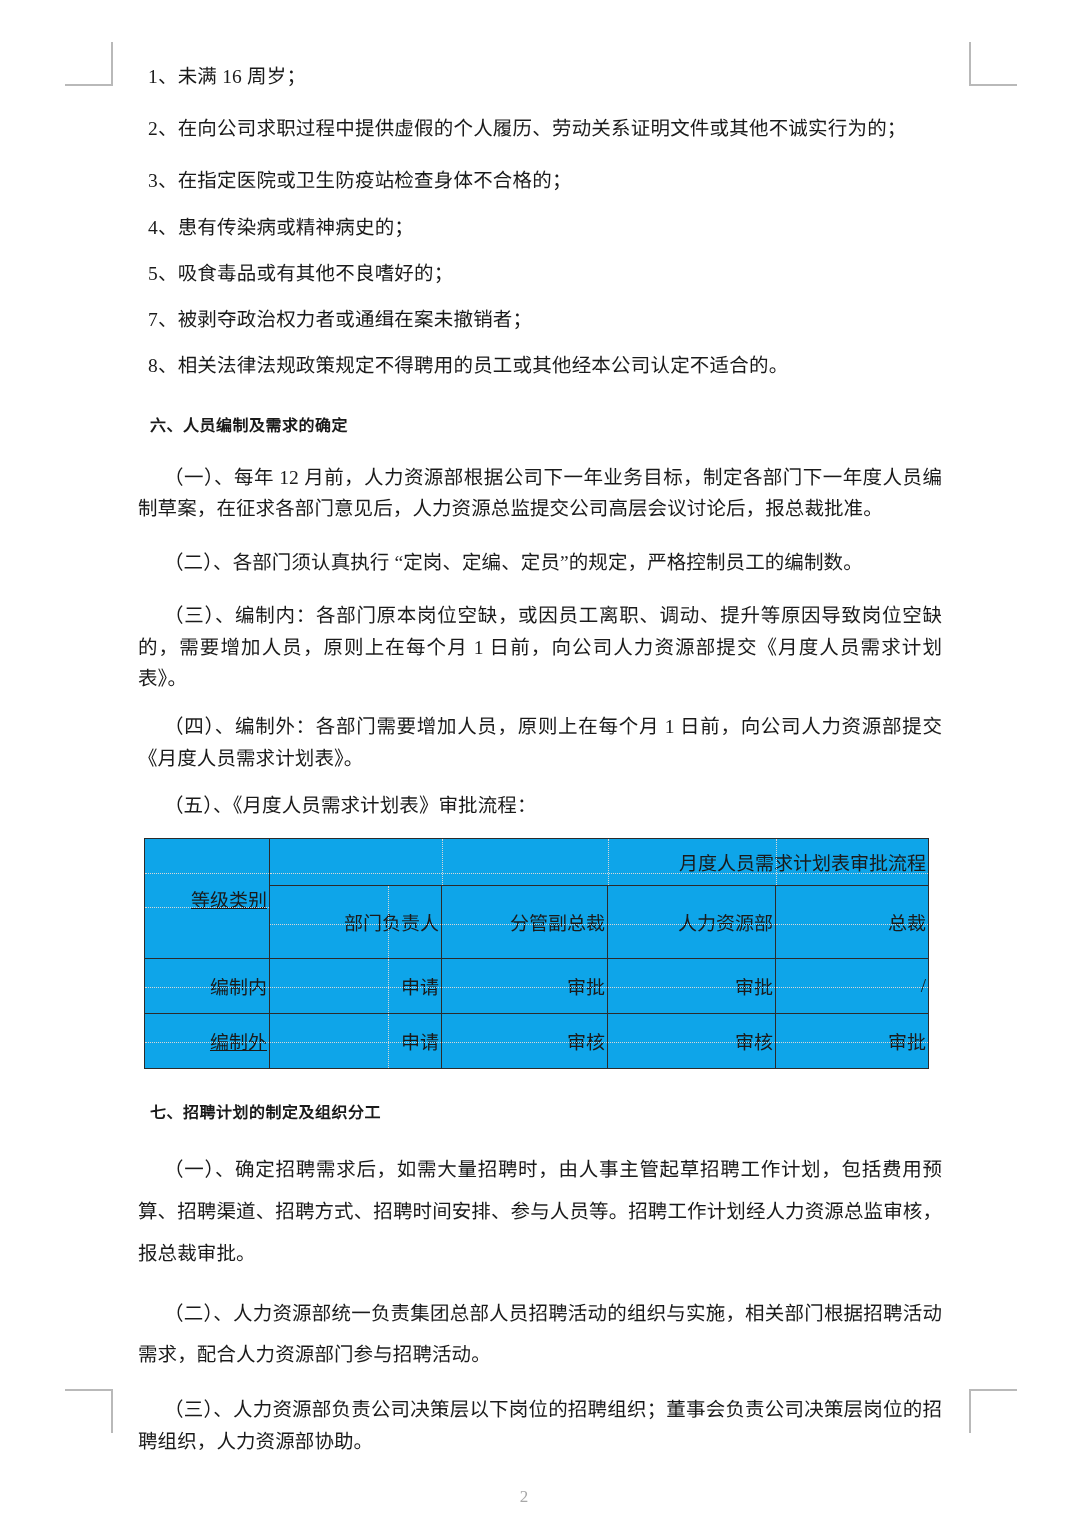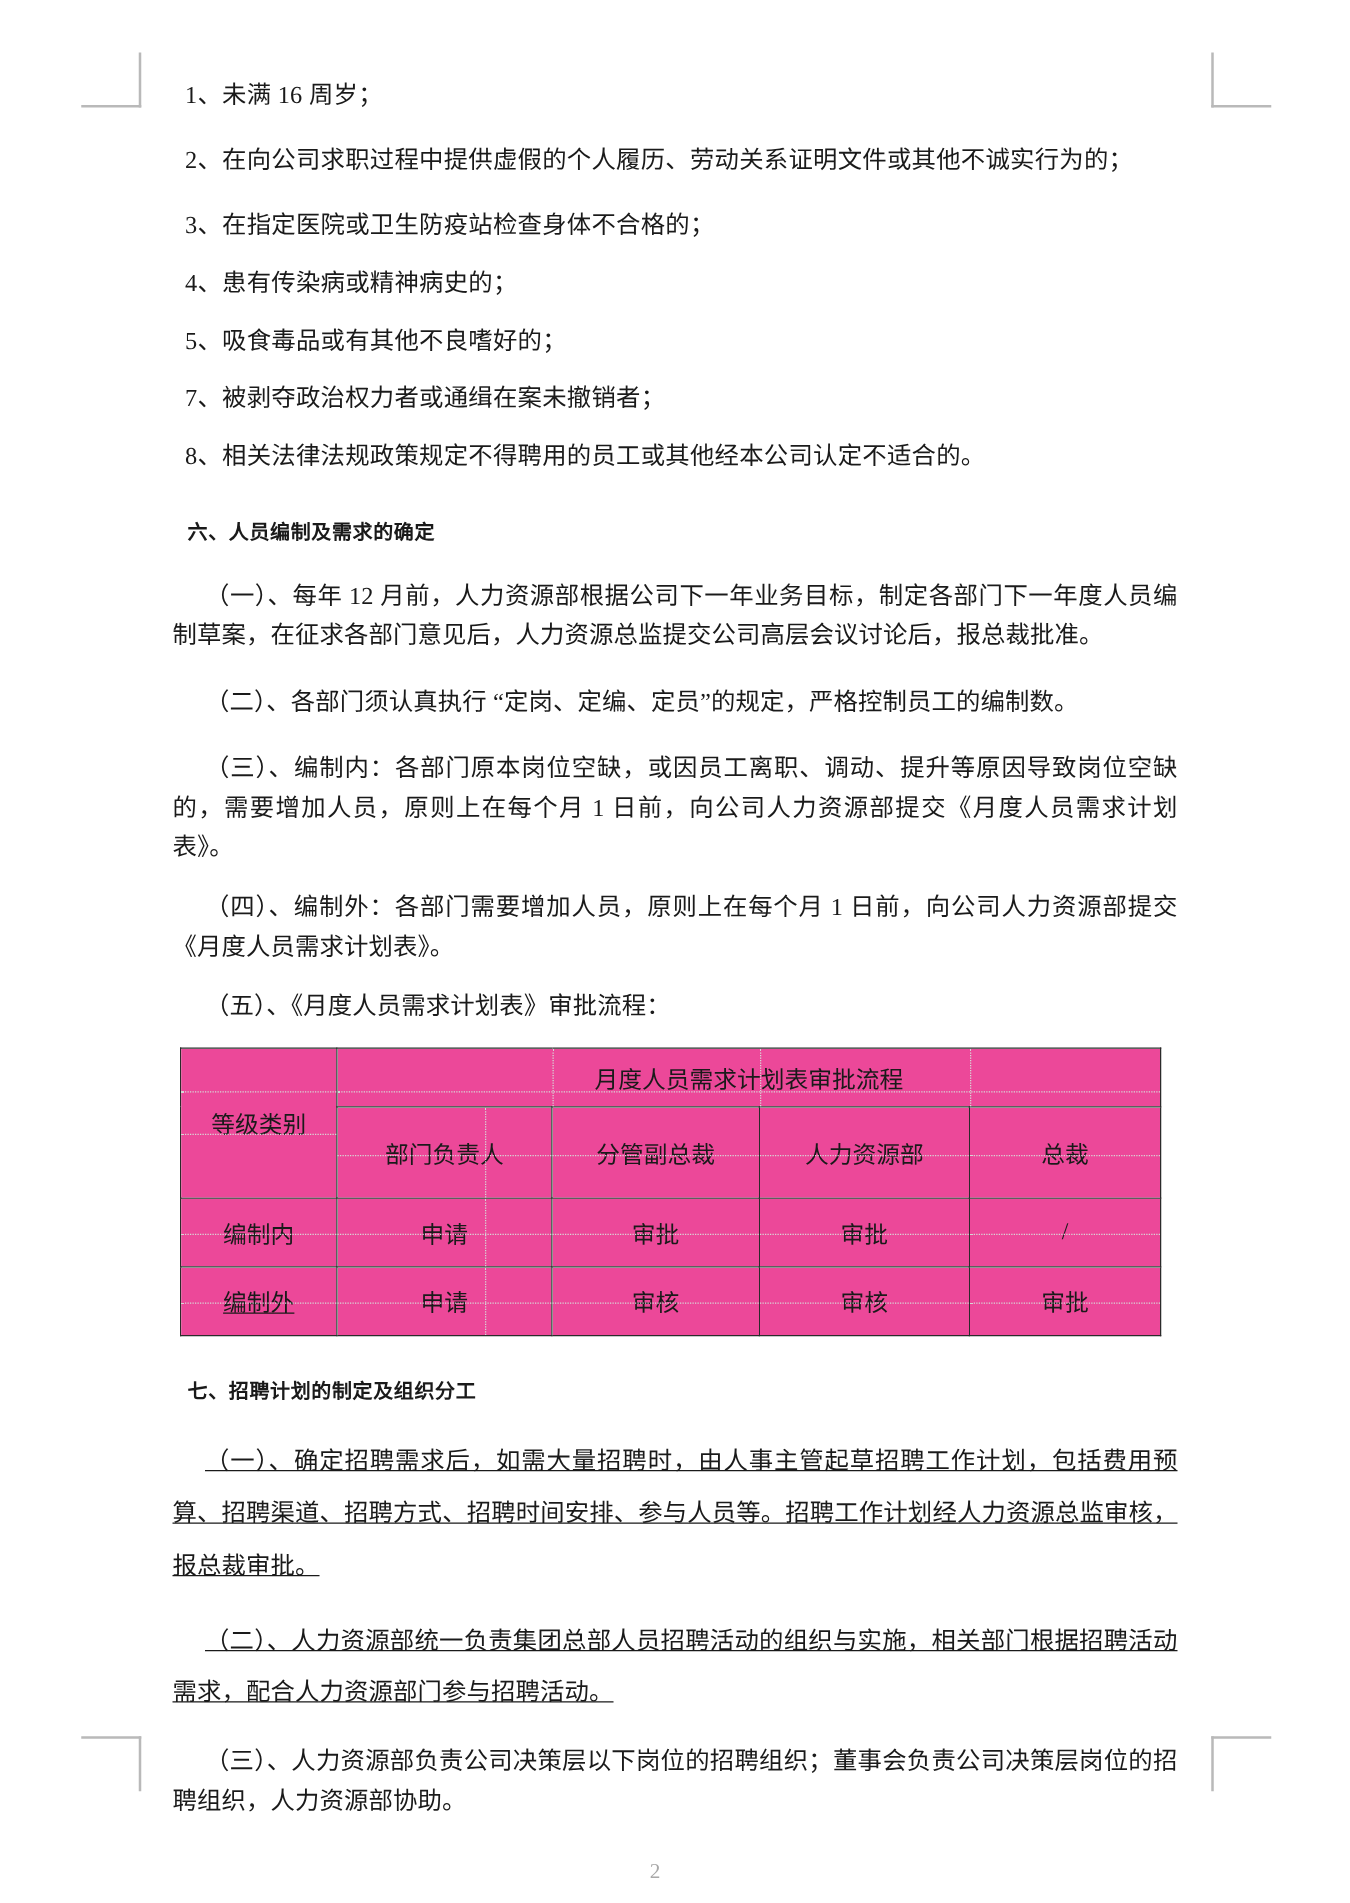--- a/index.html
+++ b/index.html
@@ -61,41 +61,41 @@
   }
 
   .para {
     font-size: 19.5px;
     line-height: 1.62;
     margin: 0 0 22px 0;
     text-indent: 26px;
     text-align: justify;
     letter-spacing: 0.1px;
   }
-  .para.loose { line-height: 2.15; margin-bottom: 18px; text-decoration: underline; }
+  .para.loose { line-height: 2.15; margin-bottom: 18px; }
   .para.snug  { margin-bottom: 16px; }
 
   
   .tbl-wrap {
     margin: 6px 0 0 6px;
     width: 784px;
   }
   table.flow {
     border-collapse: collapse;
     width: 784px;
     table-layout: fixed;
     font-size: 19px;
   }
   table.flow td {
     border: 1.6px solid #2b2b2b;
-    text-align: center;
+    text-align: right;
     vertical-align: middle;
     padding: 0;
     position: relative;
-    background: #ec4899;
+    background: #0ea5e9;
   }
   .cellpad { padding: 9px 2px; }
   
   .ghost-h {
     position: absolute;
     left: 0; right: 0;
     border-top: 1px dotted #d7d7d7;
     pointer-events: none;
   }
   .ghost-v {
@@ -147,21 +147,21 @@
       <table class="flow">
         <colgroup>
           <col style="width:125px">
           <col style="width:172px">
           <col style="width:166px">
           <col style="width:168px">
           <col style="width:153px">
         </colgroup>
         <tbody>
           <tr>
-            <td rowspan="2" style="height:86px;">
+            <td rowspan="2" style="height:86px;text-decoration:underline;">
               <div class="ghost-h" style="top:34px;"></div>
               <div class="ghost-h" style="top:68px;"></div>
               <div class="cellpad">等级类别</div>
             </td>
             <td colspan="4" style="height:46px;">
               <div class="ghost-h" style="top:34px;"></div>
               <div class="ghost-v" style="left:172px;"></div>
               <div class="ghost-v" style="left:338px;"></div>
               <div class="ghost-v" style="left:506px;"></div>
               <div class="cellpad">月度人员需求计划表审批流程</div>

